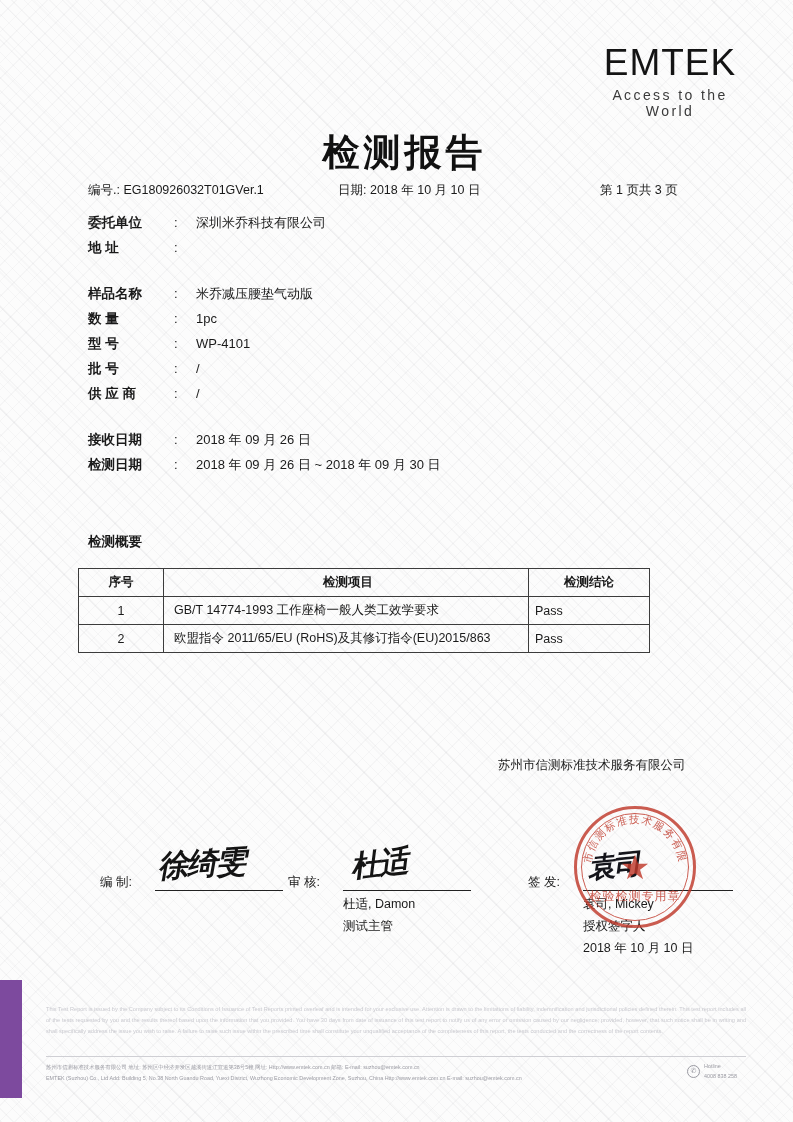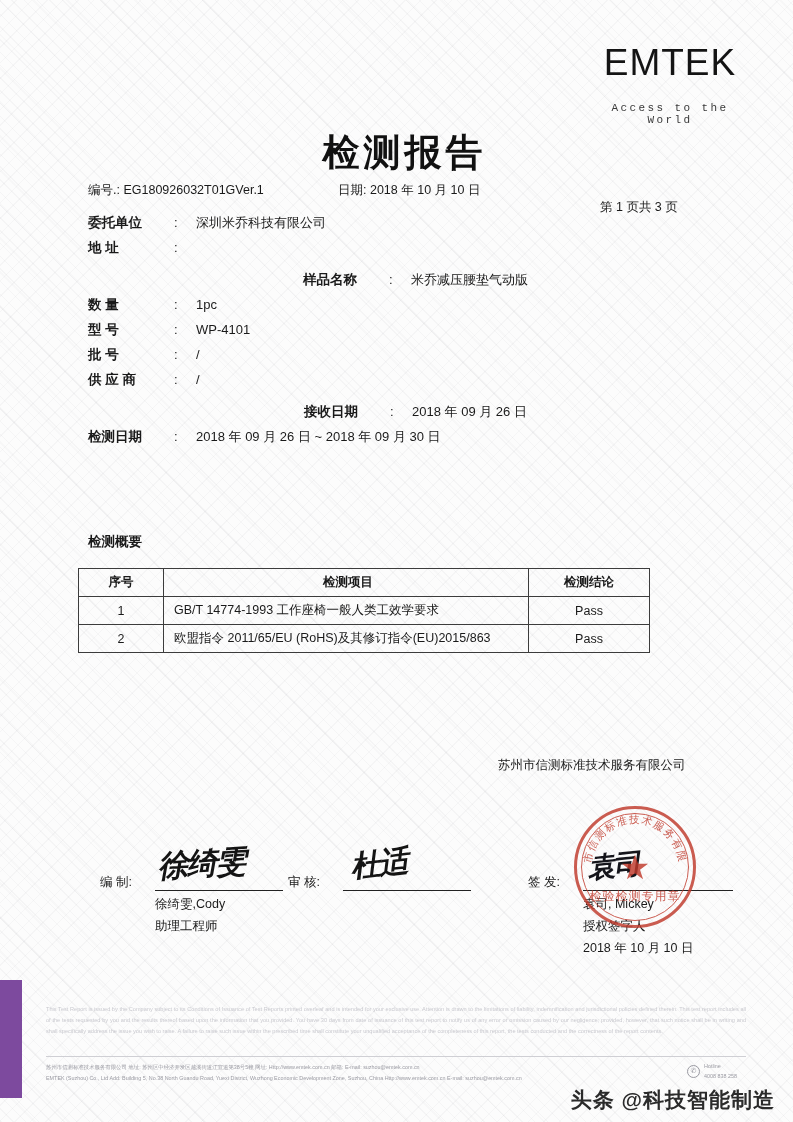--- a/index.html
+++ b/index.html
@@ -24,40 +24,40 @@
     background:#7d4a9e;
   }
   .logo{
     position:absolute;left:590px;top:44px;width:160px;text-align:center;
   }
   .logo-word{
     font-size:37px;font-weight:normal;letter-spacing:1px;color:#141414;
     font-family:"Liberation Sans",sans-serif;line-height:1;
   }
   .logo-tag{
-    font-size:11px;letter-spacing:2.4px;color:#3a3a3a;margin-top:21px;
-    font-family:Liberation Mono, monospace;
+    font-size:14px;letter-spacing:2.4px;color:#3a3a3a;margin-top:6px;
+    font-family:Liberation Sans, sans-serif;
   }
   .doc-title{
     position:absolute;left:0;right:0;top:128px;text-align:center;
     font-size:37px;font-weight:bold;letter-spacing:4px;color:#111;padding-left:16px;
   }
   .meta-row{
     position:absolute;left:88px;right:60px;top:182px;
     font-size:12.5px;color:#1a1a1a;
   }
   .meta-no{position:absolute;left:0;top:0;}
   .meta-date{position:absolute;left:250px;top:0;}
-  .meta-page{position:absolute;left:512px;top:0;margin-top:17px;}
+  .meta-page{position:absolute;left:512px;top:0;}
   .fields{
     position:absolute;left:88px;top:214px;right:50px;
     font-size:13px;
   }
   .frow{display:flex;align-items:baseline;margin-bottom:7px;}
-  .frow.gap-top{margin-top:14px;justify-content:center;}
+  .frow.gap-top{margin-top:28px;}
   .flabel{
     width:86px;font-weight:bold;font-size:13.5px;
     display:flex;justify-content:space-between;
     letter-spacing:0px;flex:0 0 86px;
   }
   .fcolon{width:22px;flex:0 0 22px;text-align:left;}
   .fvalue{font-size:13px;color:#1a1a1a;}
   .summary-head{
     position:absolute;left:88px;top:533px;
     font-weight:bold;font-size:13.5px;
@@ -66,21 +66,21 @@
     position:absolute;left:78px;top:568px;width:572px;
     border-collapse:collapse;font-size:12.5px;
   }
   table.results th,table.results td{
     border:1px solid #3c3c3c;padding:5px 6px;
   }
   table.results th{font-weight:bold;text-align:center;}
   .c-no{width:72px;text-align:center;}
   .c-item{text-align:left;padding-left:10px !important;}
   .c-item.head{text-align:center;}
-  .c-res{width:108px;text-align:center;}
+  .c-res{width:108px;}
   .table-note{
     position:absolute;left:80px;top:648px;font-size:12.5px;
   }
   .rep-block{
     position:absolute;left:498px;top:755px;font-size:12.5px;line-height:1.75;
   }
   .sign-area{position:absolute;left:0;top:860px;width:793px;height:120px;}
   .sign-col{position:absolute;font-size:12.5px;}
   .sign-col.c1{left:100px;}
   .sign-col.c2{left:288px;}
@@ -259,32 +259,32 @@
 
   <div class="sign-area">
 
     <div class="sign-col c1">
       <div class="sign-line">
         <span class="sign-label">编 制:</span>
         <span class="sign-rule">
           <span class="scribble">徐绮雯</span>
         </span>
       </div>
-      <div class="sign-names">
-        <div>徐绮雯,Cody</div>
-        <div>助理工程师</div>
-      </div>
     </div>
 
     <div class="sign-col c2">
       <div class="sign-line">
         <span class="sign-label">审 核:</span>
         <span class="sign-rule">
           <span class="scribble s2">杜适</span>
         </span>
+      </div>
+      <div class="sign-names">
+        <div>杜适, Damon</div>
+        <div>测试主管</div>
       </div>
     </div>
 
     <div class="sign-col c3">
       <div class="sign-line">
         <span class="sign-label">签 发:</span>
         <span class="sign-rule">
           <span class="scribble s3">袁司</span>
         </span>
       </div>
@@ -321,15 +321,14 @@
   </div>
 
   <div class="hotline">
     <span class="hotline-ico">✆</span>
     <span>
       <span>Hotline</span><br>
       <span>4008 838 258</span>
     </span>
   </div>
 
-  <div class="watermark">头条 @科技智能制造</div>
 
 </div>
 
 </body></html>

